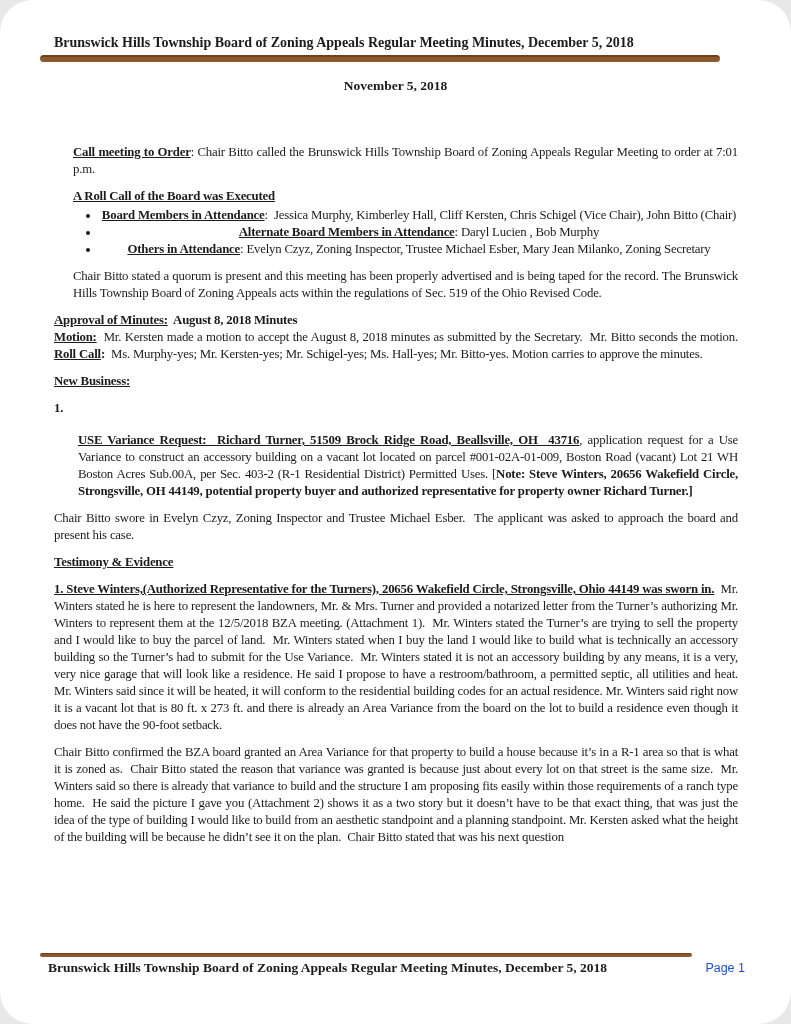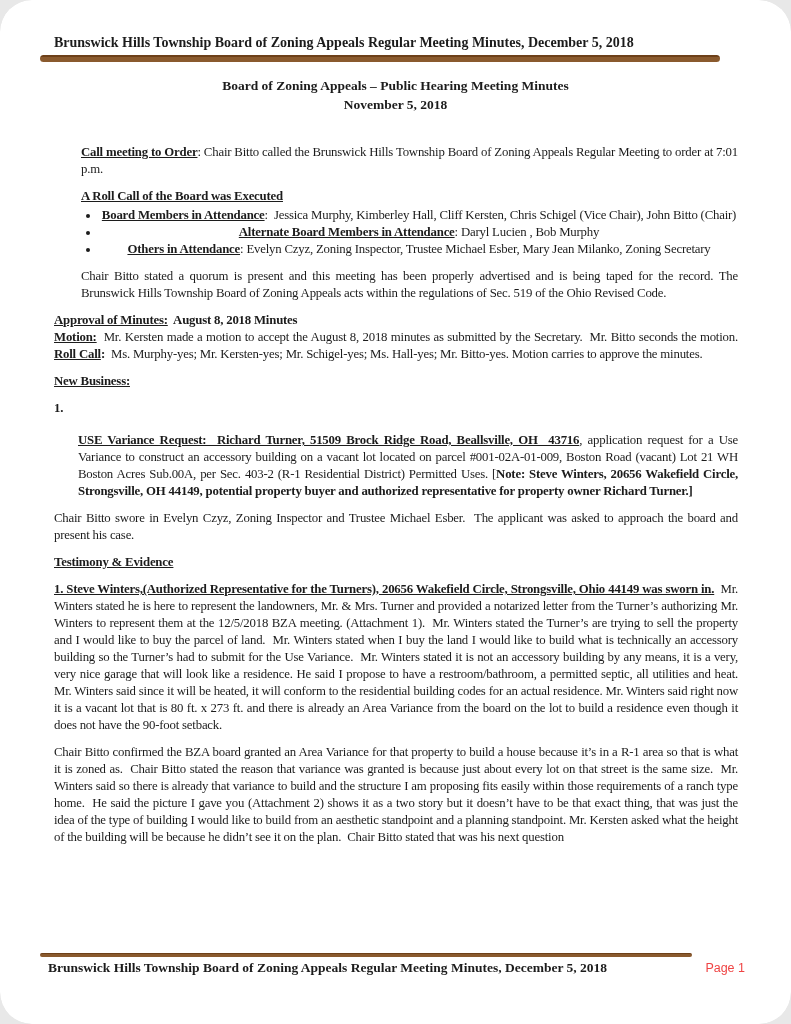--- a/index.html
+++ b/index.html
@@ -47,21 +47,21 @@
   .doc-body {
     position: absolute;
     top: 144px; left: 54px;
     width: 684px;
     font-size: 12.8px;
     line-height: 17px;
     letter-spacing: -0.2px;
     white-space: pre-wrap;
   }
   .doc-body p, .doc-body .heading { margin: 0 0 10px 0; }
-  .doc-body .indent { margin-left: 27px; }
+  .doc-body .indent { margin-left: 19px; }
   .justify { text-align: justify; margin-top: 32px; }
   .b { font-weight: bold; }
   .u { text-decoration: underline; }
 
   ul.bullets { margin: 0 0 10px 0; padding-left: 46px; list-style: disc; text-align: center; }
   ul.bullets li { margin: 0; }
 
   .numbered { display: flex; margin: 0 0 10px 0; }
   .numbered .num { flex: 0 0 24px; font-weight: bold; }
   .numbered .numbody { flex: 1; }
@@ -84,35 +84,34 @@
     font-weight: bold;
     font-size: 13.5px;
     padding-left: 8px;
     white-space: nowrap;
   }
   .footer-page {
     margin-left: auto;
     padding-right: 6px;
     font-family: "Liberation Sans", "DejaVu Sans", sans-serif;
     font-size: 12.5px;
-    color: #ef4444;
+    color: #1d4ed8;
   }
 </style>
 </head>
 <body>
 
 <div class="page" data-name="document-page">
 
   <div class="doc-header" data-name="page-header">
     <div class="header-title" data-name="header-title">Brunswick Hills Township Board of Zoning Appeals Regular Meeting Minutes, December 5, 2018</div>
     <div class="rule-top" data-name="header-rule"></div>
   </div>
 
   <div class="title-block" data-name="document-title-block">
-    <div data-name="title-line-meeting">Board of Zoning Appeals – Public Hearing Meeting Minutes</div>
     <div data-name="title-line-date">November 5, 2018</div>
   </div>
 
   <div class="doc-body" data-name="document-body"><p class="indent justify" data-name="call-to-order"><span class="b u">Call meeting to Order</span><span>: Chair Bitto called the Brunswick Hills Township Board of Zoning Appeals Regular Meeting to order at 7:01 p.m.</span></p><div class="heading indent" data-name="roll-call-heading"><span class="b u">A Roll Call of the Board was Executed</span></div><ul class="bullets" data-name="attendance-list"><li data-name="list-item"><span class="b u">Board Members in Attendance</span><span>:  Jessica Murphy, Kimberley Hall, Cliff Kersten, Chris Schigel (Vice Chair), John Bitto (Chair)</span></li><li data-name="list-item"><span class="b u">Alternate Board Members in Attendance</span><span>: Daryl Lucien , Bob Murphy</span></li><li data-name="list-item"><span class="b u">Others in Attendance</span><span>: Evelyn Czyz, Zoning Inspector, Trustee Michael Esber, Mary Jean Milanko, Zoning Secretary</span></li></ul><p class="indent justify" data-name="quorum-paragraph"><span>Chair Bitto stated a quorum is present and this meeting has been properly advertised and is being taped for the record. The Brunswick Hills Township Board of Zoning Appeals acts within the regulations of Sec. 519 of the Ohio Revised Code.</span></p><div class="heading" data-name="approval-heading"><span class="b u">Approval of Minutes:</span><span class="b">  August 8, 2018 Minutes</span></div><p class="justify" data-name="motion-paragraph"><span class="b u">Motion:</span><span>  Mr. Kersten made a motion to accept the August 8, 2018 minutes as submitted by the Secretary.  Mr. Bitto seconds the motion.  </span><span class="b u">Roll Call</span><span class="b">:</span><span>  Ms. Murphy-yes; Mr. Kersten-yes; Mr. Schigel-yes; Ms. Hall-yes; Mr. Bitto-yes. Motion carries to approve the minutes.</span></p><div class="heading" data-name="new-business-heading"><span class="b u">New Business:</span></div><div class="numbered" data-name="variance-request-item"><span class="num" data-name="item-number">1.</span><div class="numbody justify"><span class="b u">USE Variance Request:  Richard Turner, 51509 Brock Ridge Road, Beallsville, OH  43716</span><span>, application request for a Use Variance to construct an accessory building on a vacant lot located on parcel #001-02A-01-009, Boston Road (vacant) Lot 21 WH Boston Acres Sub.00A, per Sec. 403-2 (R-1 Residential District) Permitted Uses. [</span><span class="b">Note</span><span class="b">: Steve Winters, 20656 Wakefield Circle, Strongsville, OH 44149, potential property buyer and authorized representative for property owner Richard Turner.]</span></div></div><p class="justify" data-name="swearing-in-paragraph"><span>Chair Bitto swore in Evelyn Czyz, Zoning Inspector and Trustee Michael Esber.  The applicant was asked to approach the board and present his case.</span></p><div class="heading" data-name="testimony-heading"><span class="b u">Testimony &amp; Evidence</span></div><p class="justify" data-name="winters-testimony-paragraph"><span class="b u">1. Steve Winters,(Authorized Representative for the Turners), 20656 Wakefield Circle, Strongsville, Ohio 44149 was sworn in.</span><span>  Mr. Winters stated he is here to represent the landowners, Mr. &amp; Mrs. Turner and provided a notarized letter from the Turner’s authorizing Mr. Winters to represent them at the 12/5/2018 BZA meeting. (Attachment 1).  Mr. Winters stated the Turner’s are trying to sell the property and I would like to buy the parcel of land.  Mr. Winters stated when I buy the land I would like to build what is technically an accessory building so the Turner’s had to submit for the Use Variance.  Mr. Winters stated it is not an accessory building by any means, it is a very, very nice garage that will look like a residence. He said I propose to have a restroom/bathroom, a permitted septic, all utilities and heat. Mr. Winters said since it will be heated, it will conform to the residential building codes for an actual residence. Mr. Winters said right now it is a vacant lot that is 80 ft. x 273 ft. and there is already an Area Variance from the board on the lot to build a residence even though it does not have the 90-foot setback.</span></p><p class="justify" data-name="bitto-confirmation-paragraph"><span>Chair Bitto confirmed the BZA board granted an Area Variance for that property to build a house because it’s in a R-1 area so that is what it is zoned as.  Chair Bitto stated the reason that variance was granted is because just about every lot on that street is the same size.  Mr. Winters said so there is already that variance to build and the structure I am proposing fits easily within those requirements of a ranch type home.  He said the picture I gave you (Attachment 2) shows it as a two story but it doesn’t have to be that exact thing, that was just the idea of the type of building I would like to build from an aesthetic standpoint and a planning standpoint. Mr. Kersten asked what the height of the building will be because he didn’t see it on the plan.  Chair Bitto stated that was his next question</span></p></div>
 
   <div class="doc-footer" data-name="page-footer">
     <div class="footer-rule" data-name="footer-rule"></div>
     <div class="footer-row" data-name="footer-row">
       <span class="footer-title" data-name="footer-title">Brunswick Hills Township Board of Zoning Appeals Regular Meeting Minutes, December 5, 2018</span>
       <span class="footer-page" data-name="page-number">Page 1</span>

